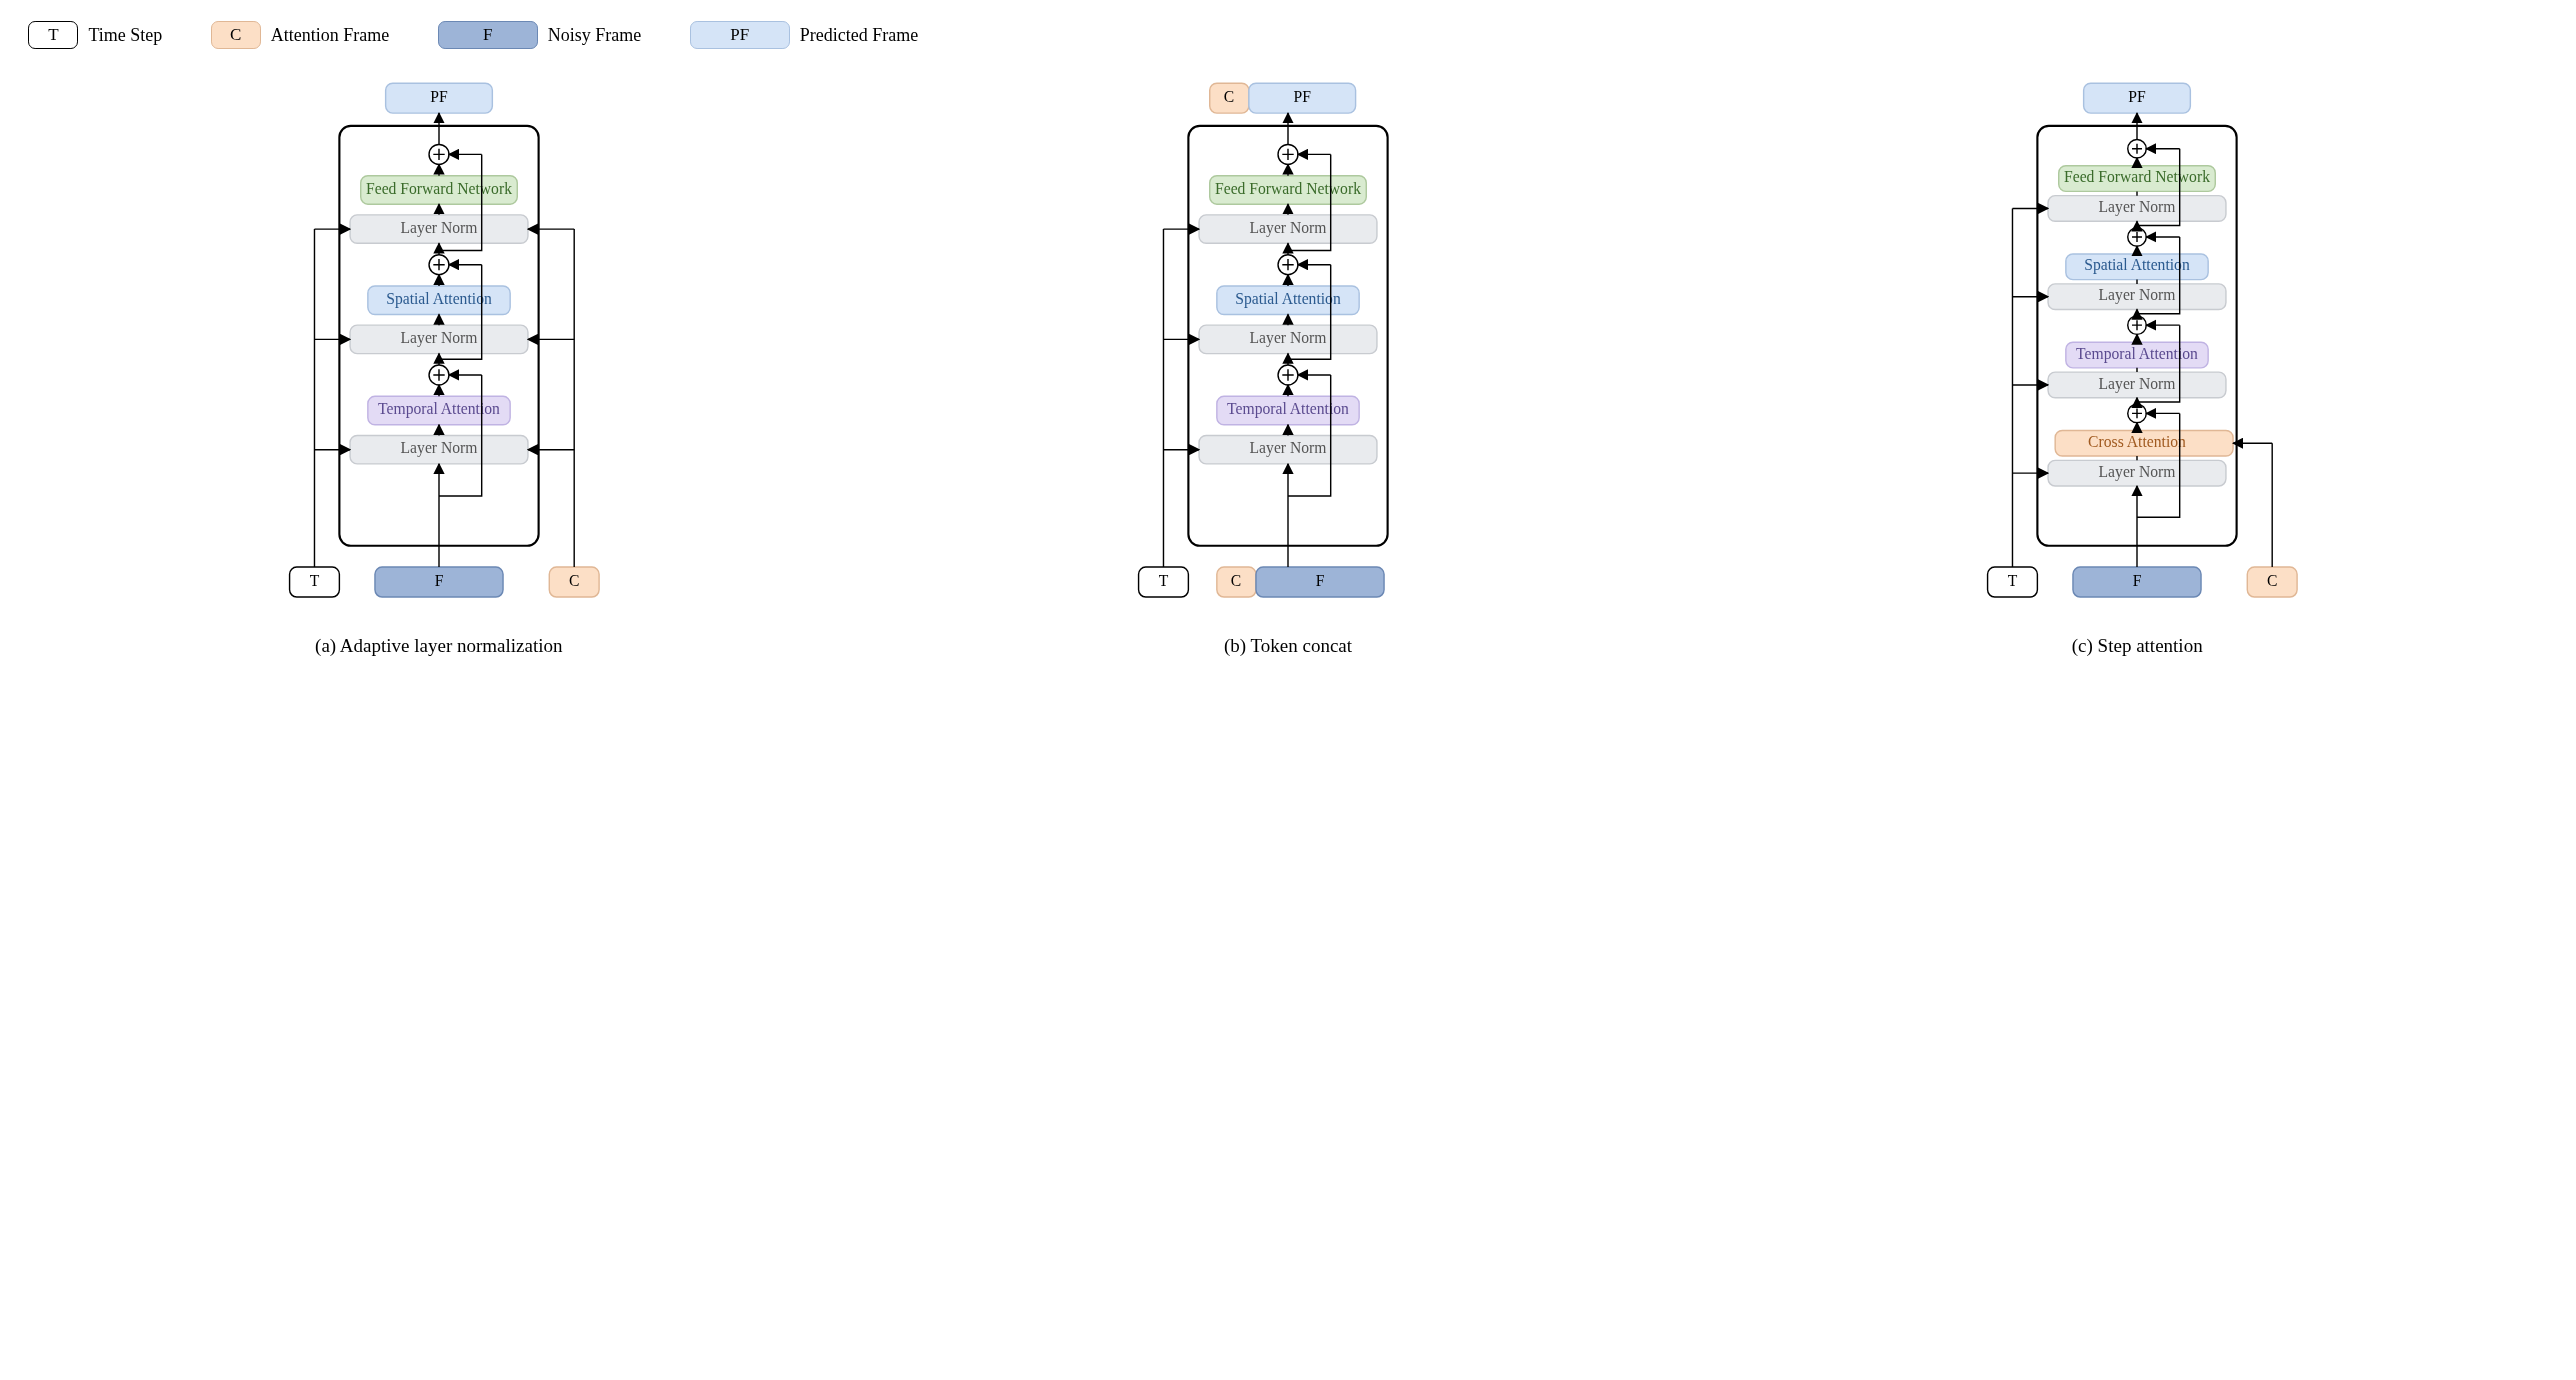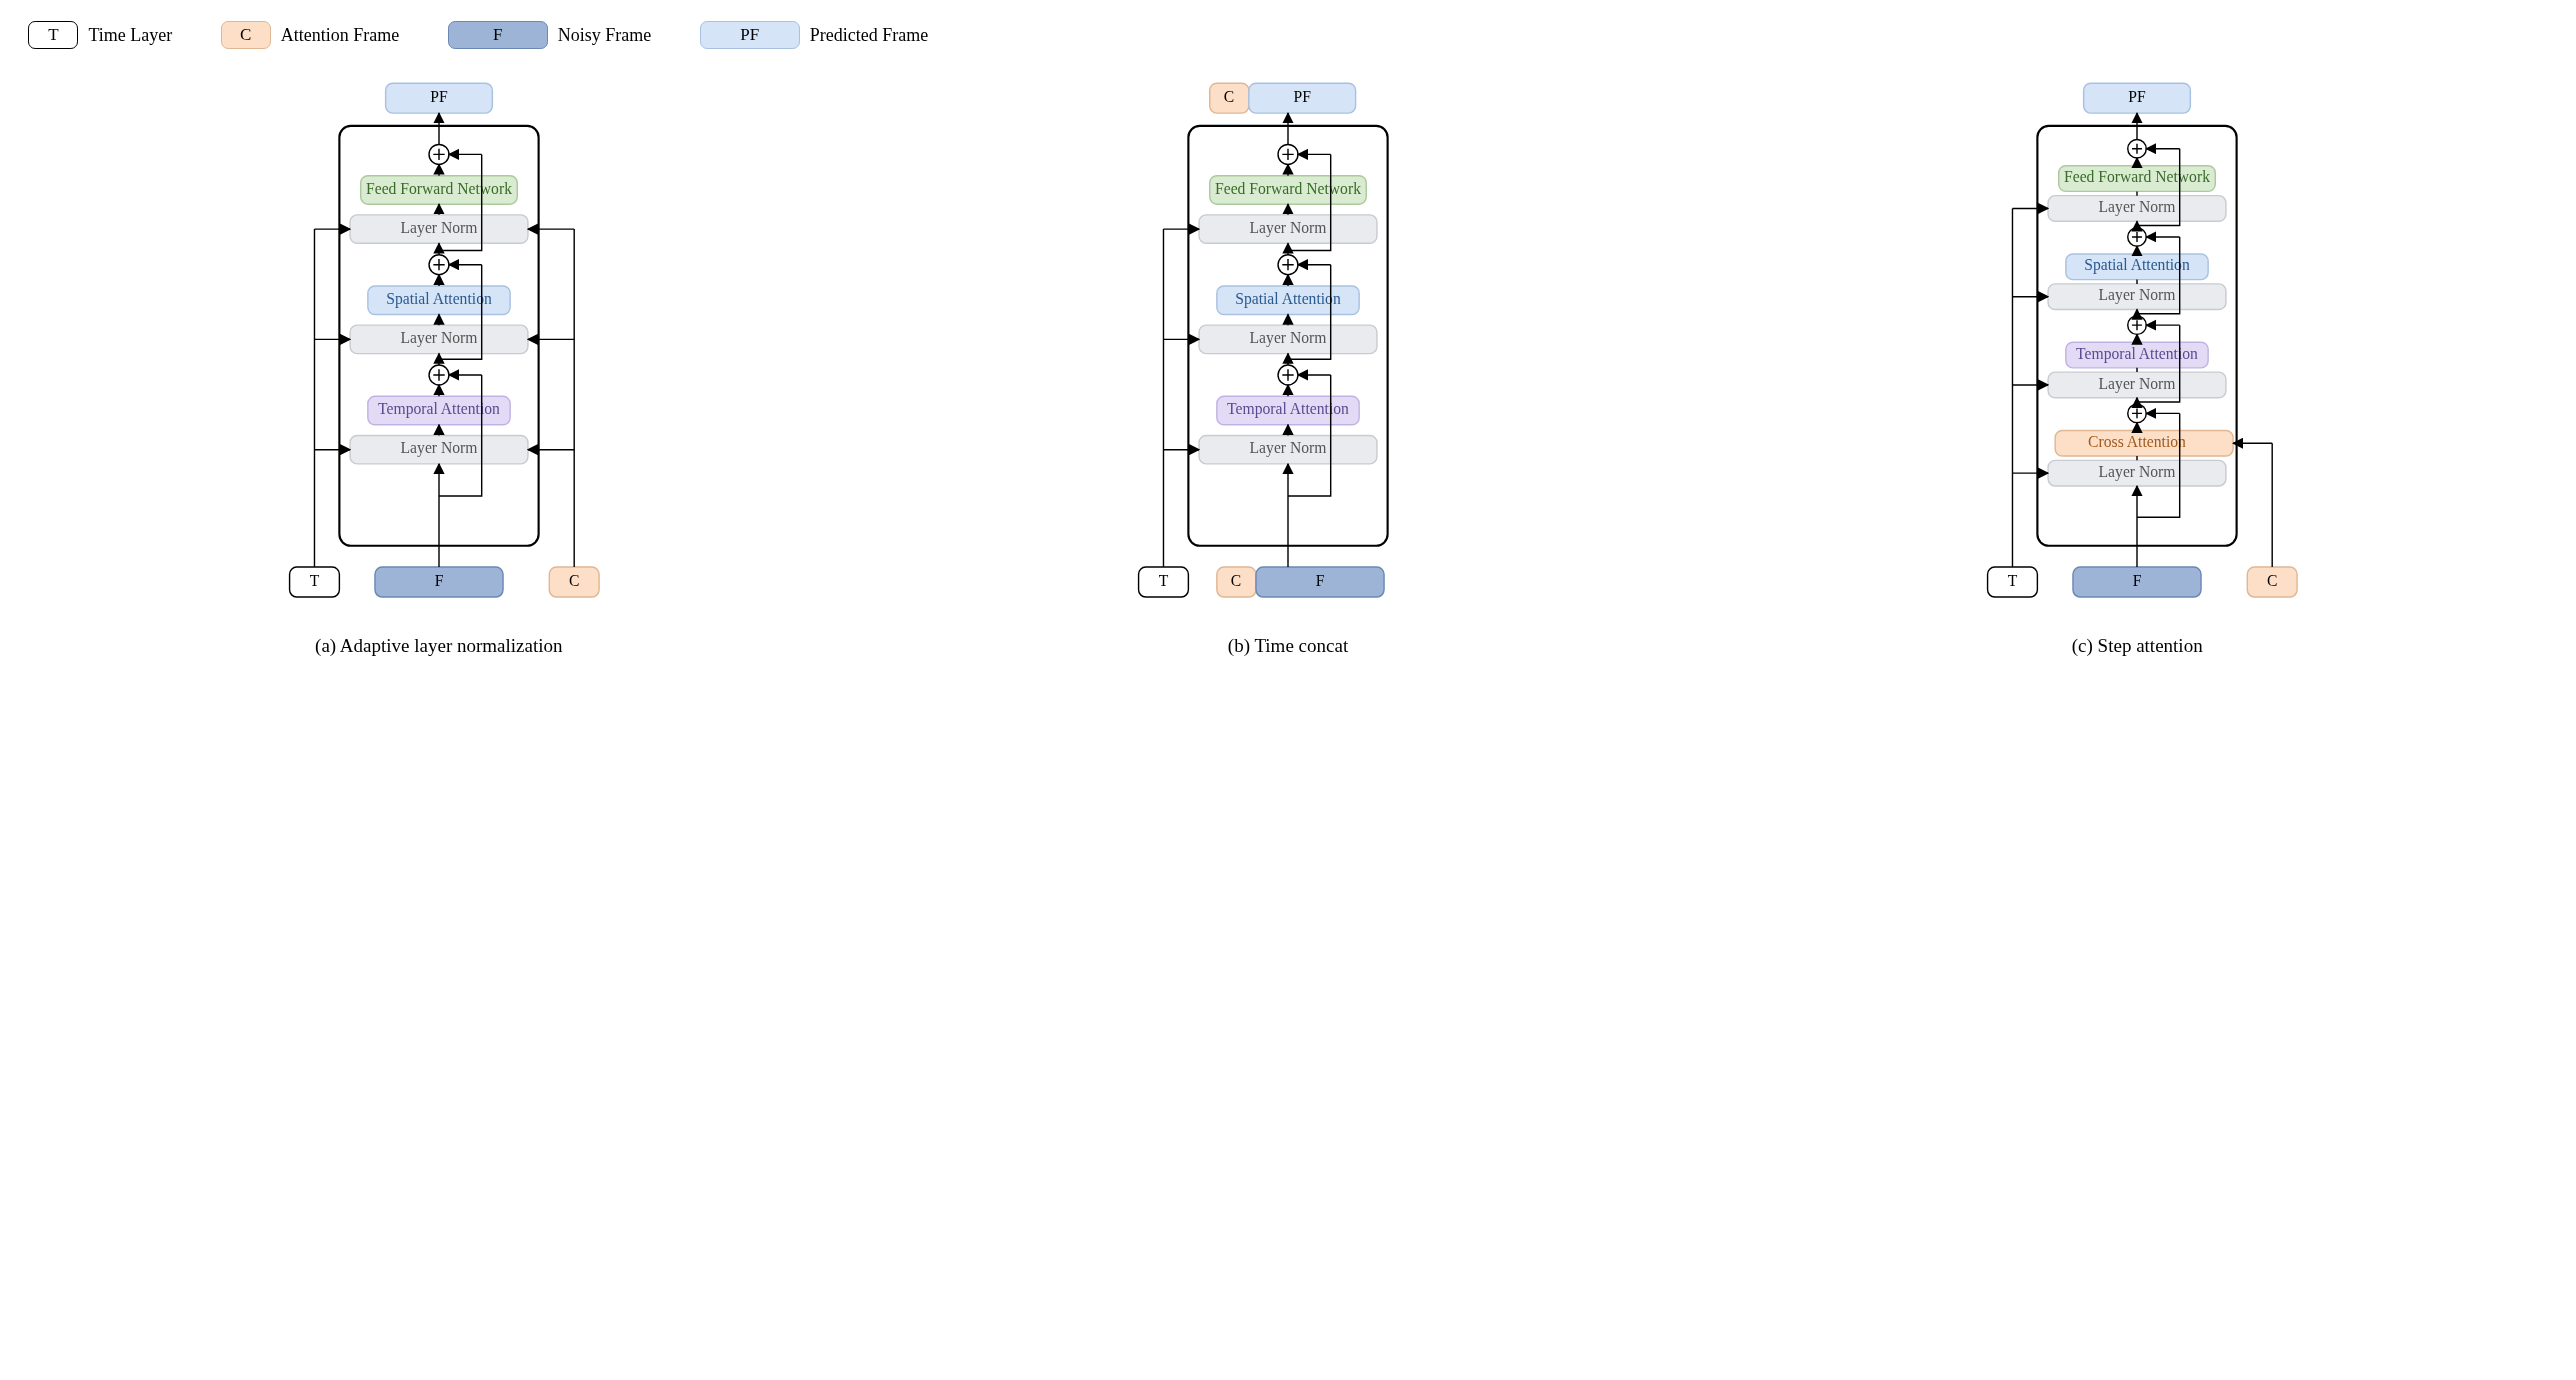--- a/index.html
+++ b/index.html
@@ -64,21 +64,21 @@
   .arrow { stroke:#000; stroke-width:2; fill:none; marker-end:url(#ah); }
   .line-plain { stroke:#000; stroke-width:2; fill:none; }
   .plus-circle { fill:#fff; stroke:#000; stroke-width:2; }
 </style>
 </head>
 <body>
 
 <div class="legend-row">
   <div class="legend-item">
     <div class="legend-box box-t">T</div>
-    <span>Time Layer</span>
+    <span>Time Step</span>
   </div>
   <div style="flex:0 0 28.5px"></div>
   <div class="legend-item">
     <div class="legend-box box-c">C</div>
     <span>Attention Frame</span>
   </div>
   <div style="flex:0 0 28.5px"></div>
   <div class="legend-item">
     <div class="legend-box wide box-f">F</div>
     <span>Noisy Frame</span>
@@ -238,21 +238,21 @@
   <path class="line-plain" d="M240 408 H300 V275"></path>
   <path class="arrow" d="M300 275 H254"></path>
   <path class="line-plain" d="M240 255 H300 V120"></path>
   <path class="arrow" d="M300 120 H254"></path>
 
   <path class="line-plain" d="M65 700 V225"></path>
   <path class="arrow" d="M65 535 H115"></path>
   <path class="arrow" d="M65 380 H115"></path>
   <path class="arrow" d="M65 225 H115"></path>
 </svg>
-<div class="caption">(b) Time concat</div>
+<div class="caption">(b) Token concat</div>
 </div>
 
 <div class="panel">
 <svg viewBox="0 0 480 780" width="342" height="555">
   <rect x="100" y="80" width="280" height="590" class="node-border"></rect>
 
   <rect x="165" y="20" width="150" height="42" rx="10" class="node" fill="#d5e4f7" stroke="#a9c1e0"></rect>
   <text x="240" y="41" class="txt">PF</text>
 
   <g>

